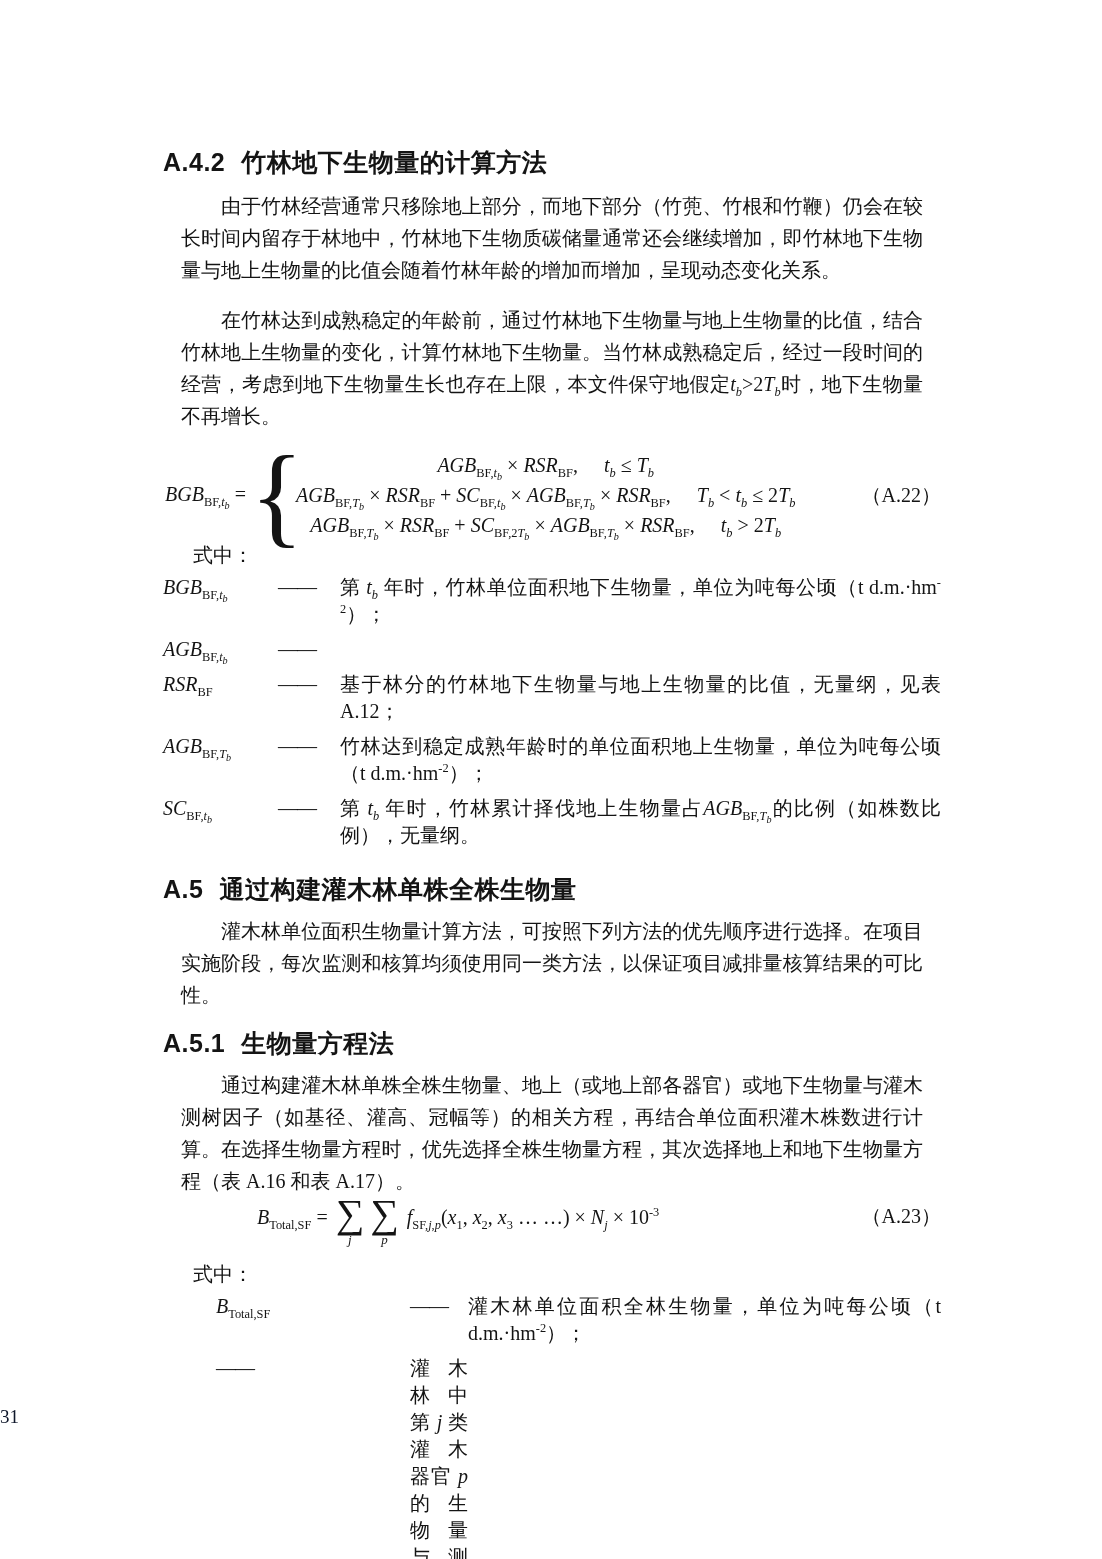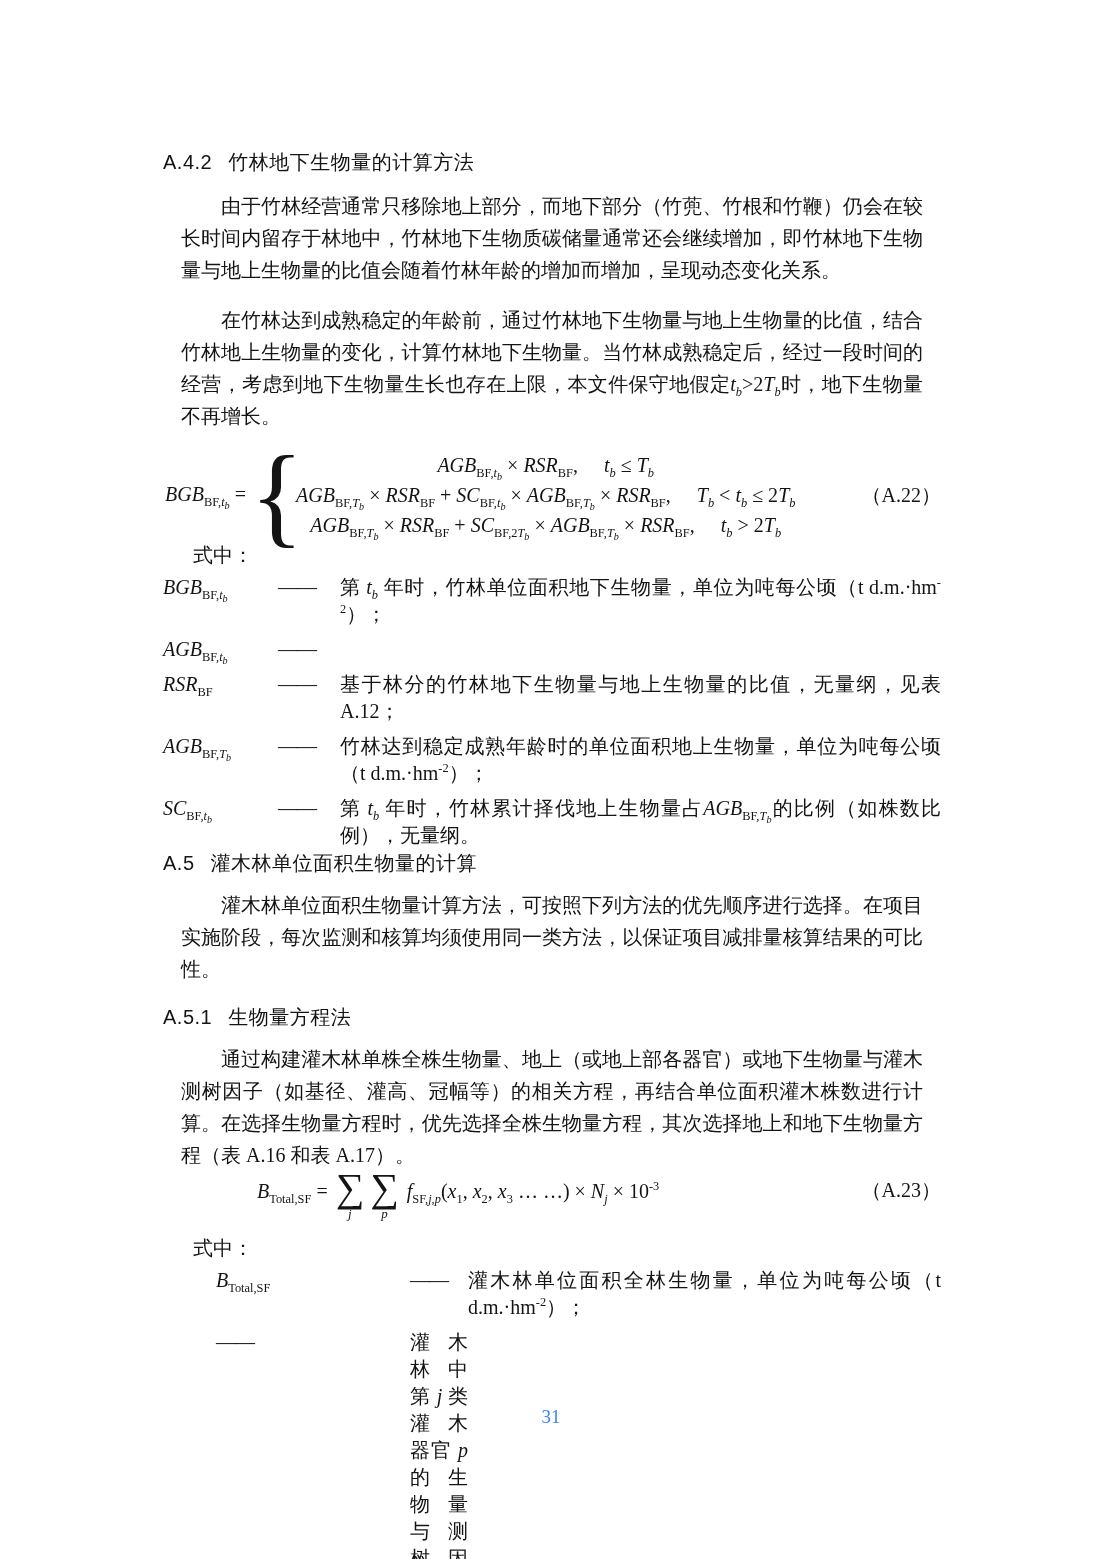--- a/index.html
+++ b/index.html
@@ -10,24 +10,24 @@
     color:#141414;
     font-family:"Liberation Serif","DejaVu Serif",serif;
     font-size:20px;
     overflow:hidden;
   }
   .content{position:absolute;left:163px;top:148px;width:778px;}
 
   .heading{
     display:flex;gap:16px;align-items:center;
     font-family:"Liberation Sans","DejaVu Sans",sans-serif;
-    font-weight:400;font-size:20px;line-height:28px;
+    font-weight:700;font-size:25px;line-height:28px;
     letter-spacing:0.5px;
   }
-  .h-a5{}
+  .h-a5{margin-top:26px;}
   .h-a51{margin-top:14px;}
 
   .para{margin:18px;text-indent:2em;text-align:justify;line-height:32px;}
   .heading + .para{margin-top:12px;}
   .h-a42 + .para{margin-top:14px;}
 
   sub,sup{font-size:0.62em;line-height:0;}
   sub sub{font-size:0.82em;}
   i{font-style:italic;}
 
@@ -58,21 +58,21 @@
   
   .formula-a23{display:flex;align-items:flex-start;margin:-14px 0 0 0;line-height:30px;}
   .f23-body{margin-left:94px;white-space:nowrap;}
   .sum{position:relative;display:inline-block;font-style:normal;vertical-align:middle;margin:0 3px;top:-2px;}
   .sum .sig{font-size:40px;line-height:30px;}
   .sum .lim{position:absolute;left:50%;top:34px;transform:translateX(-50%);font-size:13px;line-height:1;}
   .where-a23{margin-top:22px;}
 
   .page-num{
     position:absolute;left:0;right:0;top:1406px;
-    text-align:center;font-size:19px;color:#3b82f6;
+    text-align:left;font-size:19px;color:#0f172a;
   }
 </style>
 </head>
 <body>
 
 <div class="page">
   <div class="content">
 
     <div class="heading h-a42">
       <span>A.4.2</span>
@@ -125,21 +125,21 @@
       </div>
       <div class="def">
         <span class="def-term"><i>SC</i><sub>BF,<i>t<sub>b</sub></i></sub></span>
         <span class="def-dash">——</span>
         <span class="def-desc">第 <i>t<sub>b</sub></i> 年时，竹林累计择伐地上生物量占<i>AGB</i><sub>BF,<i>T<sub>b</sub></i></sub>的比例（如株数比例），无量纲。</span>
       </div>
     </div>
 
     <div class="heading h-a5">
       <span>A.5</span>
-      <span>灌木林单位面积生物量的计算</span>
+      <span>通过构建灌木林单株全株生物量</span>
     </div>
     <p class="para">灌木林单位面积生物量计算方法，可按照下列方法的优先顺序进行选择。在项目实施阶段，每次监测和核算均须使用同一类方法，以保证项目减排量核算结果的可比性。</p>
 
     <div class="heading h-a51">
       <span>A.5.1</span>
       <span>生物量方程法</span>
     </div>
     <p class="para">通过构建灌木林单株全株生物量、地上（或地上部各器官）或地下生物量与灌木测树因子（如基径、灌高、冠幅等）的相关方程，再结合单位面积灌木株数进行计算。在选择生物量方程时，优先选择全株生物量方程，其次选择地上和地下生物量方程（表 A.16 和表 A.17）。</p>
 
     <div class="formula-a23">

